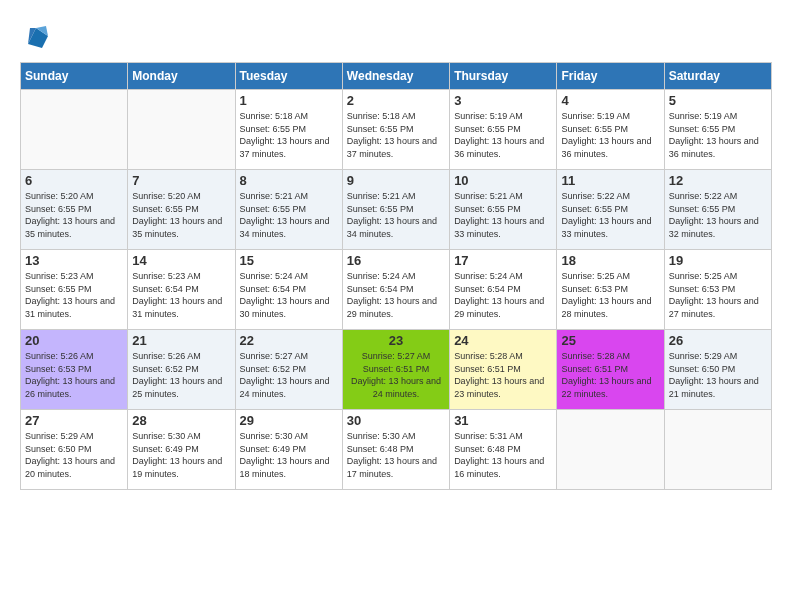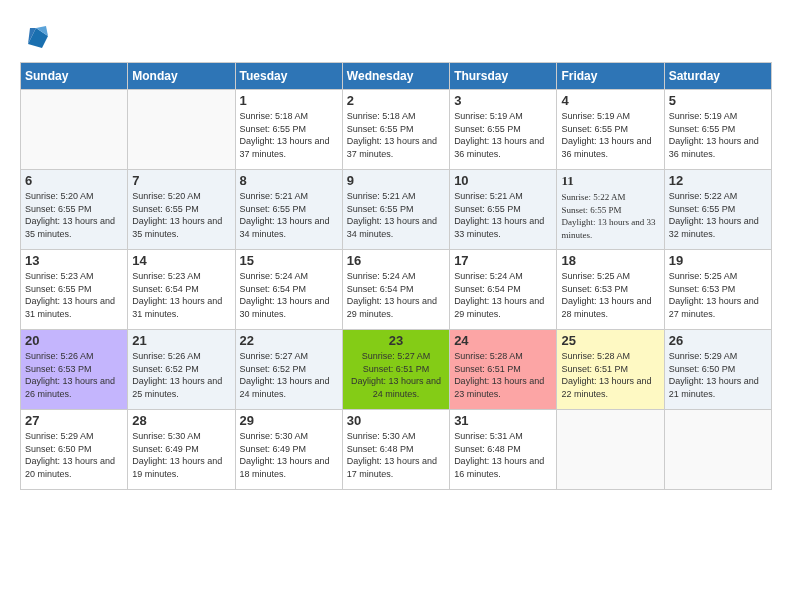--- a/index.html
+++ b/index.html
@@ -158,21 +158,21 @@
           <div class="day-info">Sunrise: 5:21 AM<br>Sunset: 6:55 PM<br>Daylight: 13 hours and 34 minutes.</div>
         </td>
         <td style="background: rgb(238, 243, 248);">
           <span class="day-number">9</span>
           <div class="day-info">Sunrise: 5:21 AM<br>Sunset: 6:55 PM<br>Daylight: 13 hours and 34 minutes.</div>
         </td>
         <td style="background: rgb(238, 243, 248); margin-top: 42px;">
           <span class="day-number">10</span>
           <div class="day-info">Sunrise: 5:21 AM<br>Sunset: 6:55 PM<br>Daylight: 13 hours and 33 minutes.</div>
         </td>
-        <td style="background: rgb(238, 243, 248); font-family: Liberation Serif, serif;">
+        <td style="background: rgb(238, 243, 248);">
           <span class="day-number">11</span>
           <div class="day-info">Sunrise: 5:22 AM<br>Sunset: 6:55 PM<br>Daylight: 13 hours and 33 minutes.</div>
         </td>
         <td style="background: rgb(238, 243, 248); margin-top: 11px;">
           <span class="day-number">12</span>
           <div class="day-info">Sunrise: 5:22 AM<br>Sunset: 6:55 PM<br>Daylight: 13 hours and 32 minutes.</div>
         </td>
       </tr>
       <tr class="week-row">
         <td>
@@ -214,25 +214,25 @@
           <div class="day-info">Sunrise: 5:26 AM<br>Sunset: 6:52 PM<br>Daylight: 13 hours and 25 minutes.</div>
         </td>
         <td style="background: rgb(238, 243, 248);">
           <span class="day-number">22</span>
           <div class="day-info">Sunrise: 5:27 AM<br>Sunset: 6:52 PM<br>Daylight: 13 hours and 24 minutes.</div>
         </td>
         <td style="background: #84cc16; text-align: center;">
           <span class="day-number">23</span>
           <div class="day-info">Sunrise: 5:27 AM<br>Sunset: 6:51 PM<br>Daylight: 13 hours and 24 minutes.</div>
         </td>
-        <td style="background: #fca5a5;">
+        <td style="background: #fef9c3;">
           <span class="day-number">24</span>
           <div class="day-info">Sunrise: 5:28 AM<br>Sunset: 6:51 PM<br>Daylight: 13 hours and 23 minutes.</div>
         </td>
-        <td style="background: #fef9c3;">
+        <td style="background: #d946ef;">
           <span class="day-number">25</span>
           <div class="day-info">Sunrise: 5:28 AM<br>Sunset: 6:51 PM<br>Daylight: 13 hours and 22 minutes.</div>
         </td>
         <td style="background: rgb(238, 243, 248);">
           <span class="day-number">26</span>
           <div class="day-info">Sunrise: 5:29 AM<br>Sunset: 6:50 PM<br>Daylight: 13 hours and 21 minutes.</div>
         </td>
       </tr>
       <tr class="week-row">
         <td>

